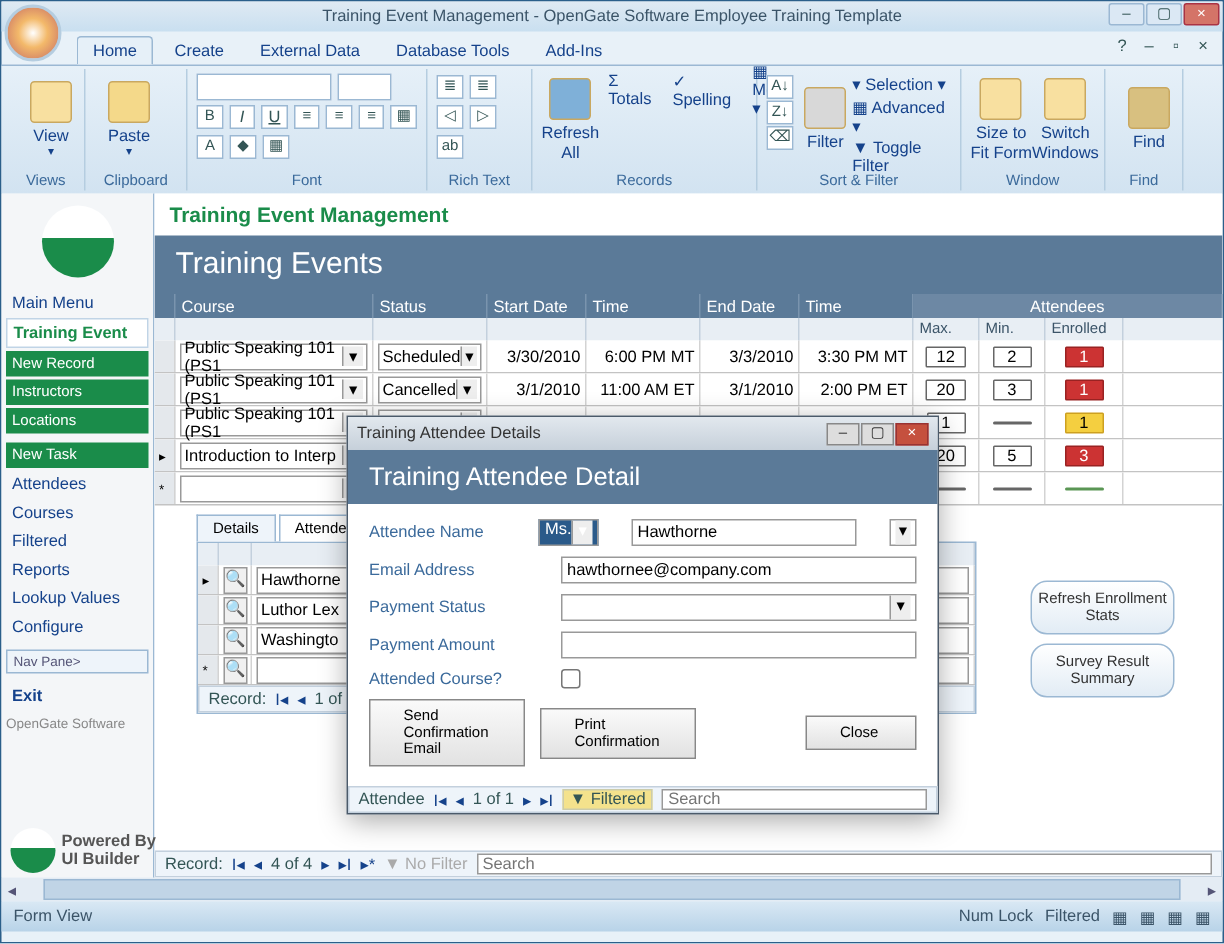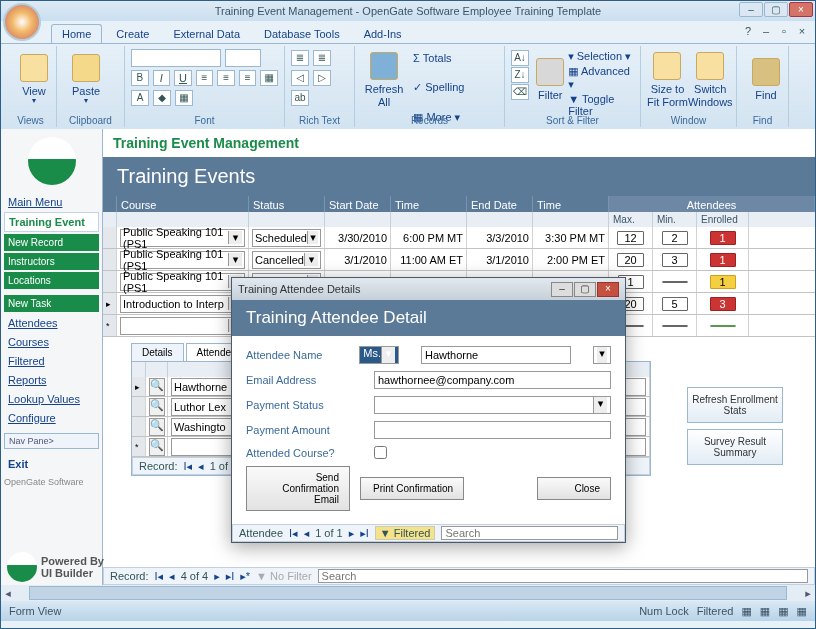--- a/index.html
+++ b/index.html
@@ -19,21 +19,21 @@
 .ribgrp{border-right:1px solid #b5cde0;padding:2px 6px;display:flex;flex-direction:column;position:relative}
 .ribgrp .lbl{position:absolute;bottom:1px;left:0;right:0;text-align:center;color:#3b6a9b;font-size:10px}
 .bigbtn{display:flex;flex-direction:column;align-items:center;justify-content:center;width:46px;height:64px;color:#15428b;text-align:center;line-height:1.1}
 .bigbtn .ic{width:28px;height:28px;background:#f8e0a0;border:1px solid #c9a860;border-radius:3px;margin-bottom:3px}
 .ribrow{display:flex;gap:4px;align-items:center;height:20px}
 .miniic{width:18px;height:16px;background:#fff;border:1px solid #9bb8d3;text-align:center;font-size:10px;line-height:14px;color:#355}
 .combo{height:18px;border:1px solid #9bb8d3;background:#fff;padding:0 3px;font-size:10px;display:flex;align-items:center}
 .content{display:flex;height:456px}
 .leftnav{width:102px;background:#f4f6f8;border-right:1px solid #9bb8d3;padding:4px 3px}
 .logo{width:48px;height:48px;border-radius:50%;background:linear-gradient(#fff 45%,#1a8c4a 45%);margin:4px auto 8px}
-.navitem{padding:3px 4px;margin:1px 0;color:#15428b;text-decoration:underline;cursor:default}
+.navitem{padding:3px 4px;margin:1px 0;color:#15428b;cursor:default}
 .navitem.sel{background:#fff;border:1px solid #c0d4e6;color:#1a8c4a;font-weight:bold;text-decoration:none}
 .navbtn{background:#1a8c4a;color:#fff;padding:3px 4px;margin:2px 0;font-size:10px}
 .navpane{border:1px solid #9bb8d3;background:#eef4fa;padding:2px 4px;margin:6px 0;font-size:9px;color:#557}
 .mainarea{flex:1;background:#fff;overflow:hidden;position:relative}
 .pagetitle{color:#1a8c4a;font-weight:bold;font-size:14px;padding:6px 10px}
 .eventshdr{background:#5b7a98;padding:8px 14px}
 .eventshdr h2{color:#fff;font-size:20px;font-weight:normal}
 .gridhdr{display:flex;background:#5b7a98;color:#fff;font-size:11px}
 .gridhdr>div{padding:3px 4px;border-right:1px solid #7a94ae}
 .gridrow{display:flex;border-bottom:1px solid #c3c3c3;background:#fff;height:22px;align-items:center}
@@ -47,38 +47,38 @@
 .pill.yel{background:#f4cf40;border-color:#cda020}
 .pill.grn{background:#7fb978;border-color:#5a9654}
 .tabs{display:flex;gap:2px;margin:6px 0 0 28px}
 .tabs span{padding:3px 10px;border:1px solid #9bb8d3;border-bottom:none;background:#eef4fa;font-size:10px}
 .tabs .act{background:#fff}
 .subgrid{margin-left:28px;border:1px solid #9bb8d3;width:520px}
 .rowsel{width:14px;background:#e4e8ec;border-right:1px solid #999;text-align:center;font-size:9px}
 .lookbtn{width:18px;height:18px;border:1px solid #999;background:#f0f0f0;text-align:center;font-size:11px}
 .recbar{height:18px;background:#eef4fa;border:1px solid #c3d0dd;display:flex;align-items:center;gap:6px;padding:0 6px;font-size:10px;color:#355}
 .recbar .navb{color:#15428b;cursor:default}
-.sidebtn{position:absolute;right:32px;width:96px;padding:6px 4px;border:1px solid #9bb8d3;background:linear-gradient(#fff,#e2ecf5);text-align:center;font-size:10px;color:#333;border-radius:0}
+.sidebtn{position:absolute;right:32px;width:96px;padding:6px 4px;border:1px solid #9bb8d3;background:linear-gradient(#fff,#e2ecf5);text-align:center;font-size:10px;color:#333;border-radius:11px}
 .statbar{height:20px;background:linear-gradient(#d9e8f4,#b8d3e8);display:flex;align-items:center;padding:0 8px;color:#3b5468;font-size:10px;justify-content:space-between}
 .statbar .rt{display:flex;gap:8px;align-items:center}
 .hscroll{height:16px;background:#e4ecf4;display:flex;align-items:center}
 .hscroll .thumb{height:14px;background:#c0d4e6;border:1px solid #9bb8d3;flex:1;margin:0 14px}
 .hscroll .ar{width:14px;text-align:center;color:#557}
 
 .dlg{position:absolute;left:230px;top:276px;width:395px;border:1px solid #4b5a6a;background:#fff;box-shadow:0 4px 18px rgba(0,0,0,.35);z-index:20}
 .dlg .dtit{height:22px;background:linear-gradient(#e2e8ee,#c6d0da);display:flex;align-items:center;padding:0 6px;font-size:11px;color:#333}
 .dlg .dtit .dctrls{margin-left:auto;display:flex;gap:1px}
 .dlg .dtit .dctrls span{width:22px;height:15px;border:1px solid #888;background:#ddd;text-align:center;font-size:10px;line-height:12px}
 .dlg .dtit .dctrls .cls{background:#c5503e;color:#fff;border-color:#933}
 .dlg .dhdr{background:#5b7a98;color:#fff;padding:8px 14px;font-size:17px}
 .dlg .dbody{padding:10px 14px 6px}
 .frow{display:flex;align-items:center;margin-bottom:7px;gap:22px}
 .flbl{width:106px;color:#3b6a9b;font-size:11px}
 .finput{height:18px;border:1px solid #999;background:#fff;padding:0 3px;flex:1}
-.dbtn{padding:5px 10px;border:1px solid #888;background:linear-gradient(#fafafa,#e2e2e2);font-size:10px;text-align:right}
+.dbtn{padding:5px 22px;border:1px solid #888;background:linear-gradient(#fafafa,#e2e2e2);font-size:10px;text-align:left}
 .botlogo{position:absolute;left:6px;bottom:46px;display:flex;align-items:center;gap:4px}
 .botlogo .circ{width:30px;height:30px;border-radius:50%;background:linear-gradient(#fff 45%,#1a8c4a 45%)}
 .botlogo .txt{font-size:10px;color:#555;line-height:1.1}
 </style>
 </head>
 <body>
 
 <div class="win" style="width:816px;height:629px;position:relative">
   <div class="titlebar">
     <span>Training Event Management - OpenGate Software Employee Training Template</span>
@@ -154,21 +154,21 @@
           <div class="miniic">ab</div>
         </div>
       <div class="lbl">Rich Text</div>
     </div>
     <div class="ribgrp" style="width:150px;flex-direction:row">
       <div class="bigbtn">
           <div class="ic" style="background:#7fb0d8"></div>
           <span style="white-space:pre">Refresh
 All</span>
         </div>
-      <div style="display:flex;flex-direction:column;gap:14px;padding:2px 0 0 6px">
+      <div style="display:flex;flex-direction:row;gap:14px;padding:2px 0 0 6px">
         <div class="ribrow">
             <span style="color:#15428b">Σ <span>Totals</span></span>
           </div>
         <div class="ribrow">
             <span style="color:#15428b">✓ <span>Spelling</span></span>
           </div>
         <div class="ribrow">
             <span style="color:#15428b">▦ <span>More</span> ▾</span>
           </div>
       </div>

